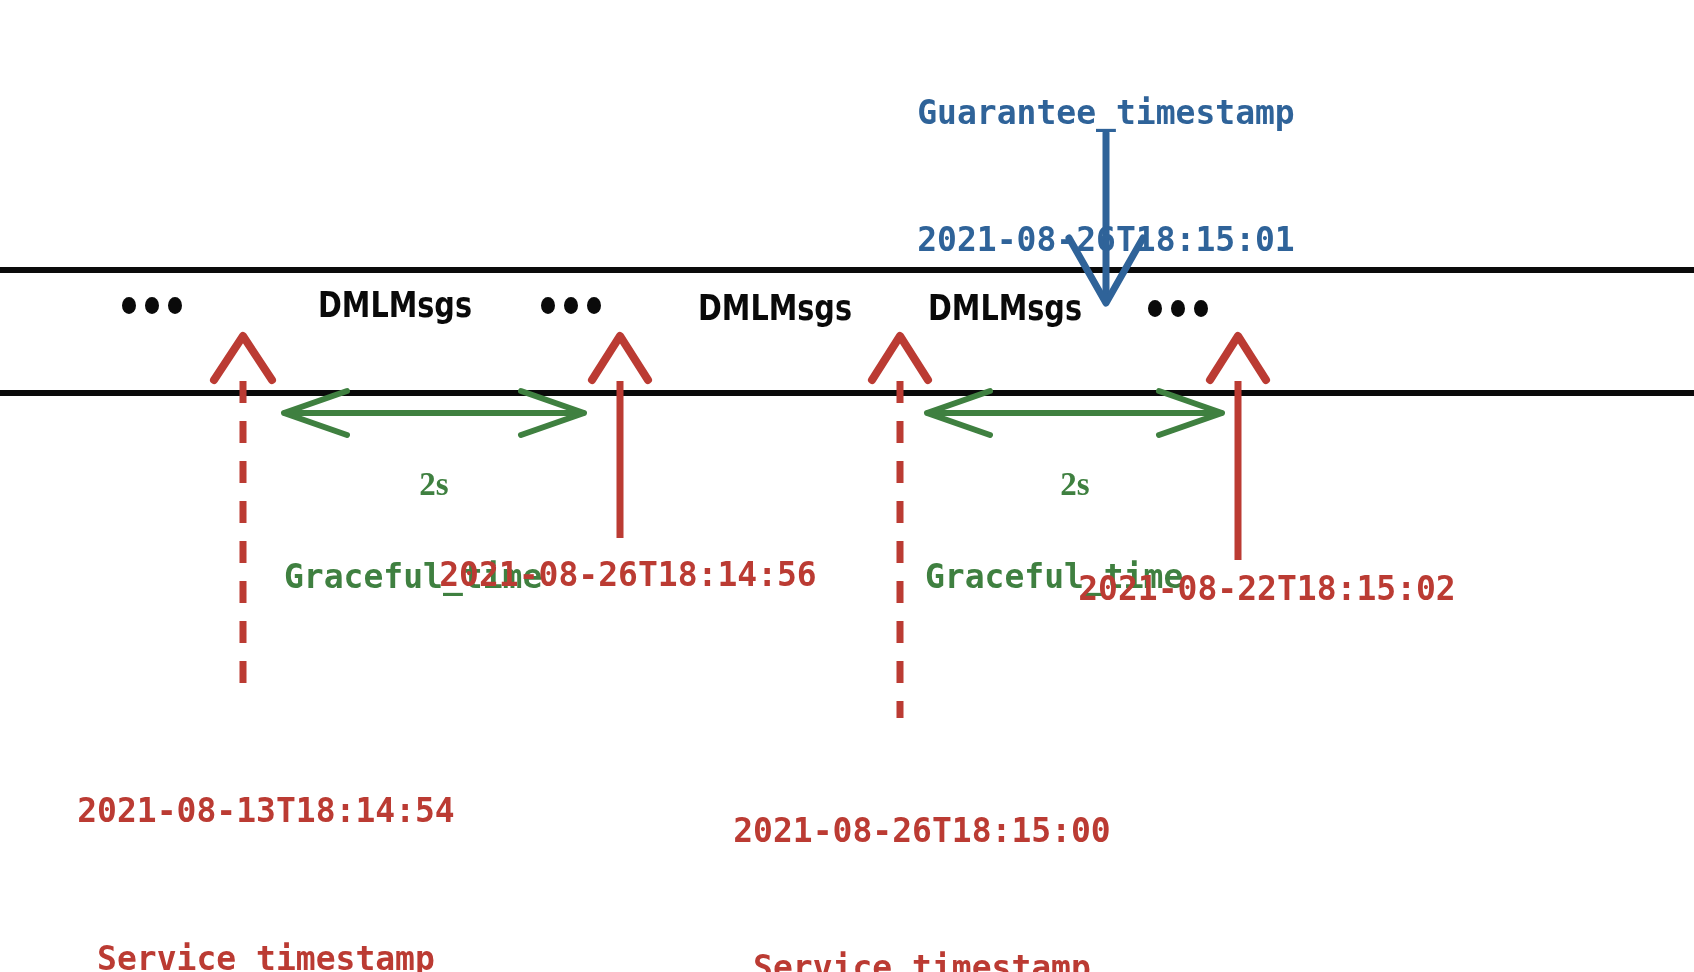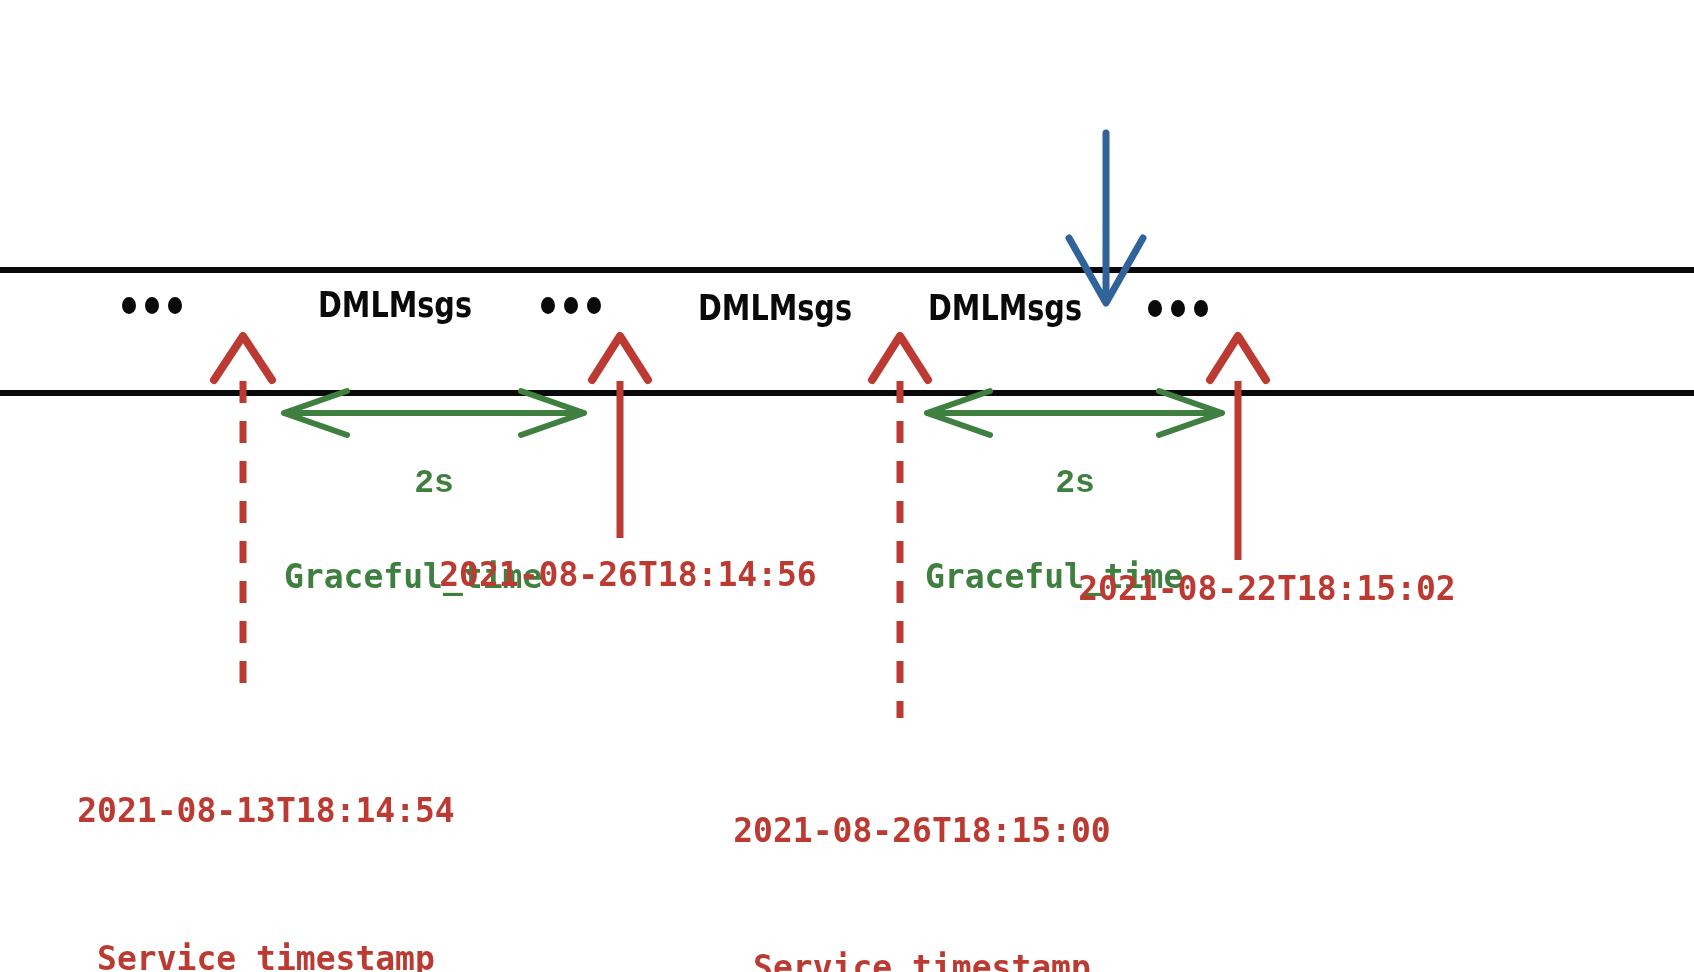--- a/index.html
+++ b/index.html
@@ -47,21 +47,21 @@
     color: #3f8040;
     font-size: 33px;
     font-weight: 700;
     letter-spacing: 0px;
   }
   .green-num {
     color: #3f8040;
     font-size: 33px;
     font-weight: 700;
     text-align: center;
-    font-family: Liberation Mono, monospace;
+    font-family: Liberation Serif, serif;
   }
   .msg-lbl {
     position: absolute;
     color: #0a0a0a;
     font-size: 35px;
     font-weight: 600;
     font-family: "DejaVu Sans", sans-serif;
     white-space: pre;
     text-align: center;
     transform: scaleX(0.82);
@@ -123,20 +123,22 @@
     </g>
 
     <g>
       <line x1="928" y1="413" x2="1221" y2="413" stroke="#3f8040" stroke-width="6" stroke-linecap="round"></line>
       <path d="M 990 391 L 927 413 L 990 435" fill="none" stroke="#3f8040" stroke-width="6" stroke-linecap="round" stroke-linejoin="round"></path>
       <path d="M 1159 391 L 1222 413 L 1159 435" fill="none" stroke="#3f8040" stroke-width="6" stroke-linecap="round" stroke-linejoin="round"></path>
     </g>
   </svg>
 
   <div class="lbl blue-lbl" style="left:906px; top:8px; width:400px;">
+    <div>Guarantee_timestamp</div>
+    <div>2021-08-26T18:15:01</div>
   </div>
 
   <div class="dots" style="left:122px; top:297px;">
     <i></i>
       <i></i>
       <i></i>
   </div>
 
   <div class="msg-lbl" style="left:275px; top:285px; width:240px;">DMLMsgs</div>
 

